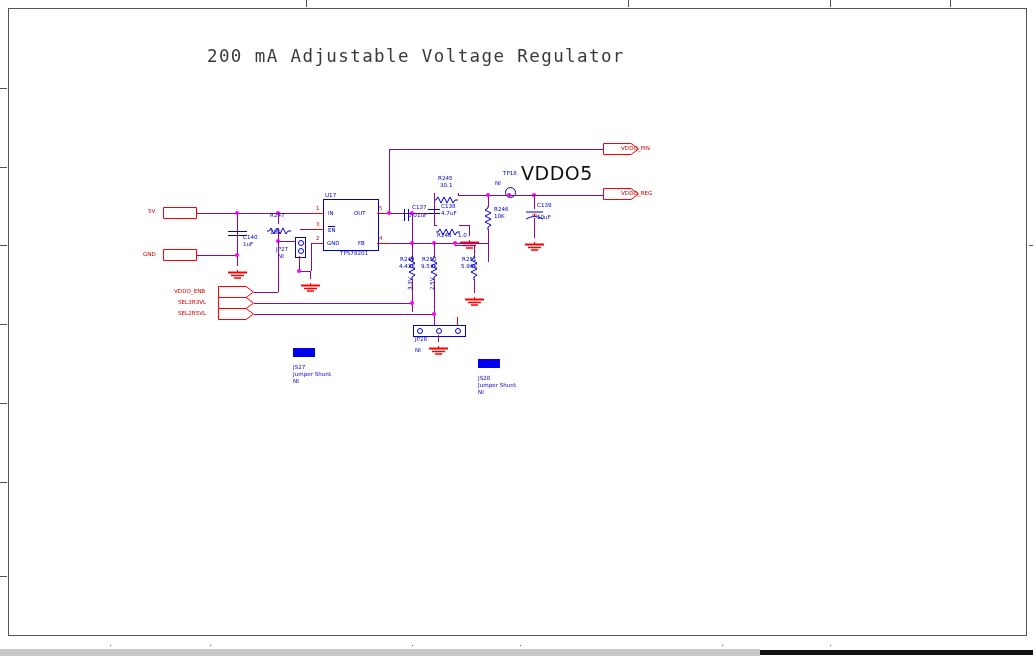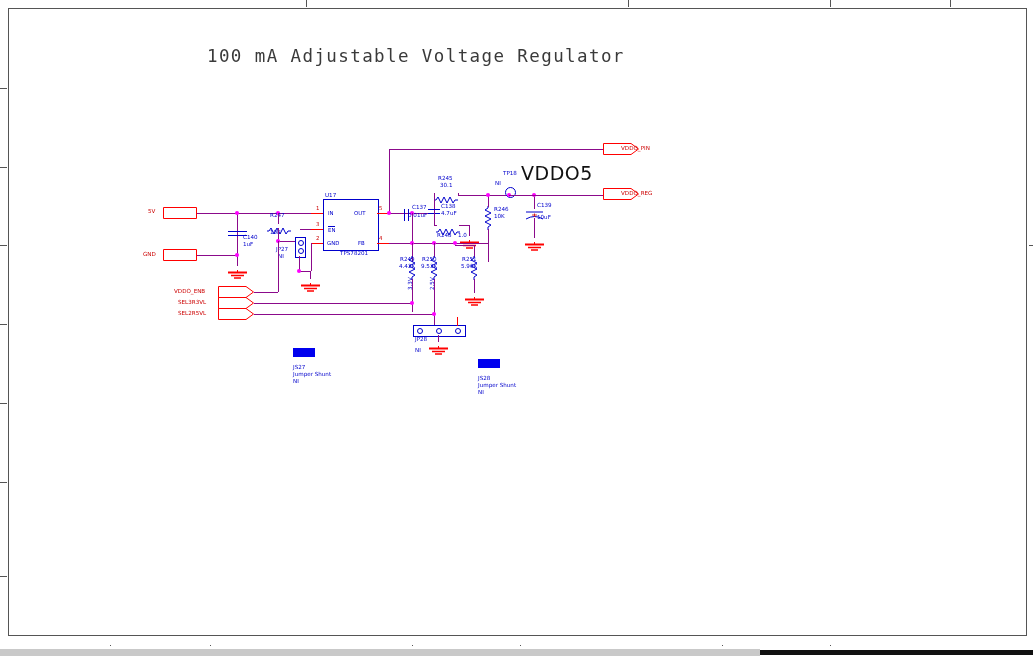--- a/index.html
+++ b/index.html
@@ -97,21 +97,21 @@
 
 <div class="tick h" style="left:110px;top:645px;"></div>
 <div class="tick h" style="left:210px;top:645px;"></div>
 <div class="tick h" style="left:412px;top:645px;"></div>
 <div class="tick h" style="left:520px;top:645px;"></div>
 <div class="tick h" style="left:722px;top:645px;"></div>
 <div class="tick h" style="left:830px;top:645px;"></div>
 
 <div id="sheet">
 
-  <div id="title">100 mA Adjustable Voltage Regulator</div>
+  <div id="title">200 mA Adjustable Voltage Regulator</div>
   <div id="vddo5">VDDO5</div>
 
   <div class="lblr" style="left:148px;top:208px;">5V</div>
   <div class="port" style="left:163px;top:207px;">
     <svg width="34" height="12">
         <polygon points="0.5,0.5 33.5,0.5 33.5,11.5 0.5,11.5" fill="none" stroke="#ff0000" stroke-width="1"></polygon>
       </svg>
   </div>
 
   <div class="lblr" style="left:143px;top:251px;">GND</div>

